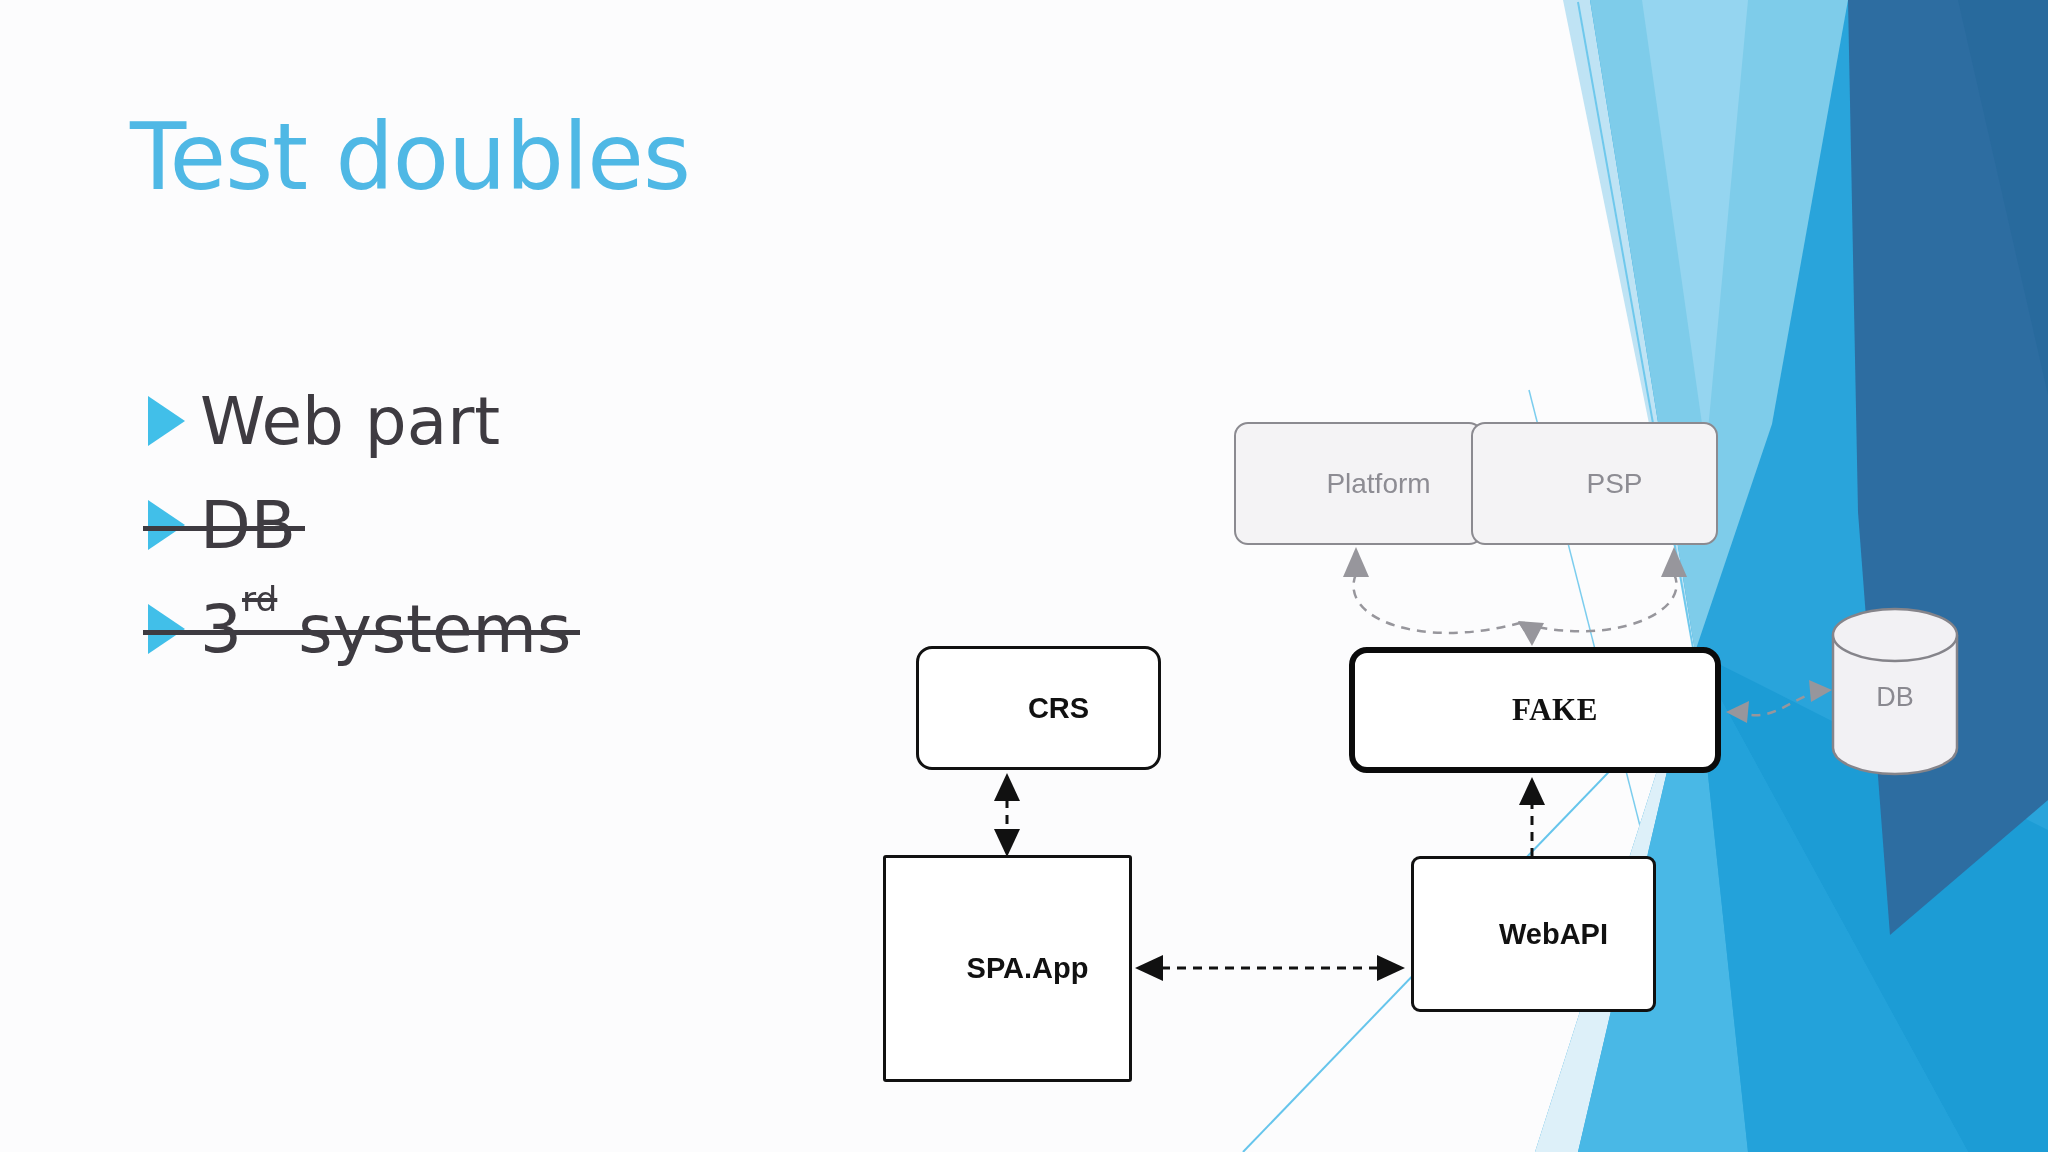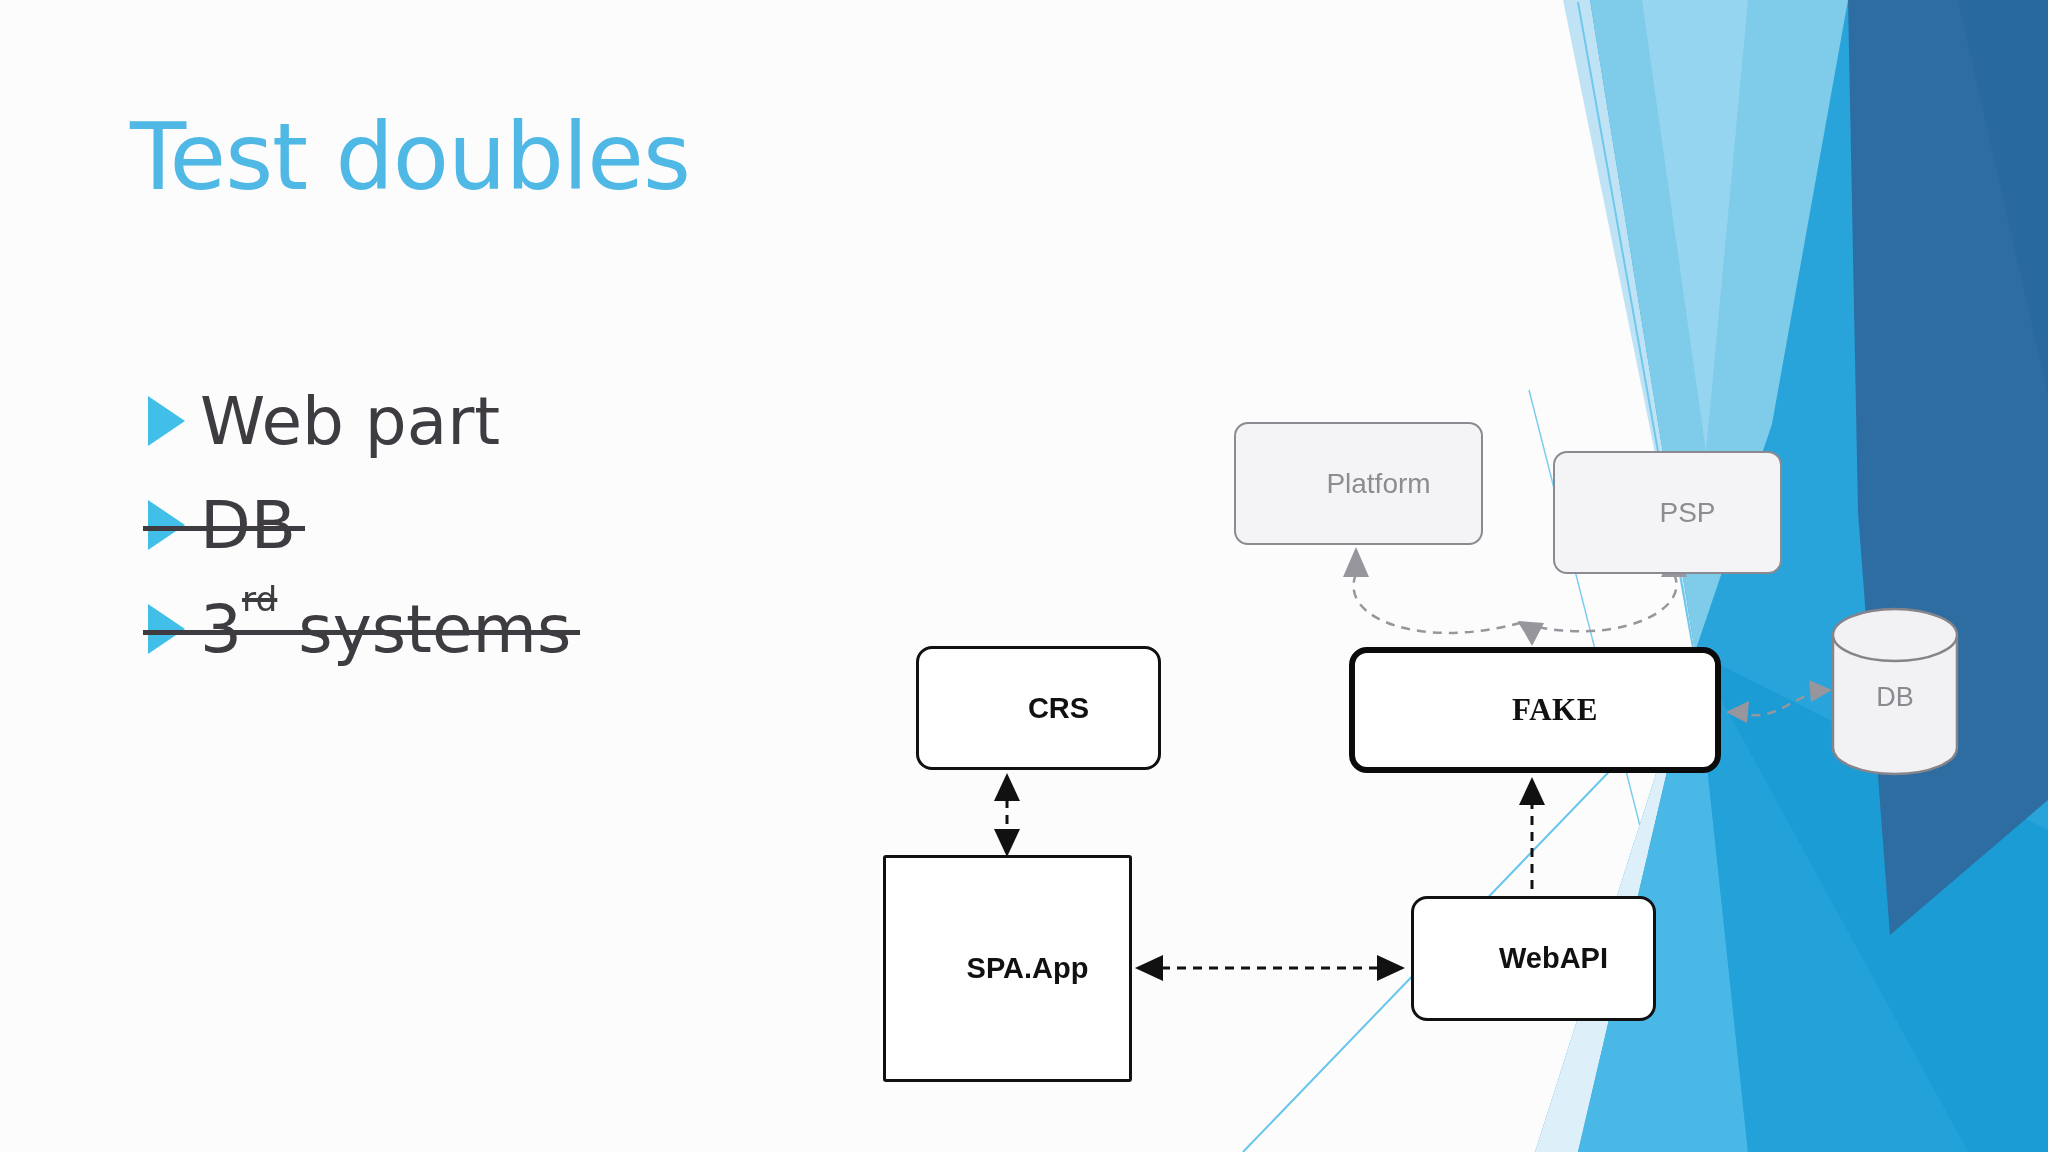--- a/index.html
+++ b/index.html
@@ -54,25 +54,25 @@
     background:#F4F3F5; border:2.5px solid #8B8A90; border-radius:14px;
     color:#8D8C93; font-weight:400; font-size:28px;
   }
   .node.fake {
     border:6px solid #0B0B0B; border-radius:18px;
     font-weight:700; font-size:31px; letter-spacing:0.5px;
   }
   .node.spa { border-radius:3px; }
 
   #n-platform { left:1234px; top:422px; width:249px; height:123px; }
-  #n-psp      { left:1553px; top:422px; width:229px; height:123px;margin-top:29px; }
+  #n-psp      { left:1471px; top:422px; width:247px; height:123px; }
   #n-crs      { left:916px;  top:646px; width:245px; height:124px; }
   #n-fake     { left:1349px; top:647px; width:372px; height:126px;font-family:Liberation Serif, serif; }
   #n-spa      { left:883px;  top:855px; width:249px; height:227px; }
-  #n-webapi   { left:1411px; top:896px; width:245px; height:125px; }
+  #n-webapi   { left:1411px; top:856px; width:245px; height:156px;border-radius:9px; }
 
   .db-label { font-family:"Liberation Sans", sans-serif; font-size:27px; fill:#8A8990; }
 </style>
 </head>
 <body>
 
 <div class="slide">
 
   <svg id="bg" class="layer" viewBox="0 0 2048 1152" aria-hidden="true">
     <polygon points="1563,0 1592,0 1697,660" fill="#BFE3F4"></polygon>

